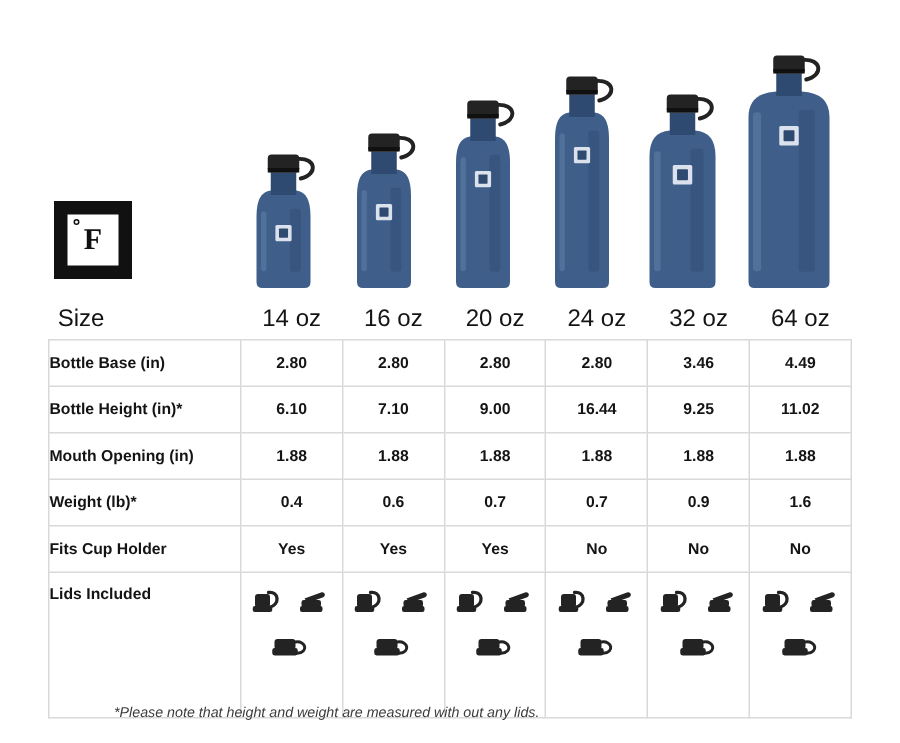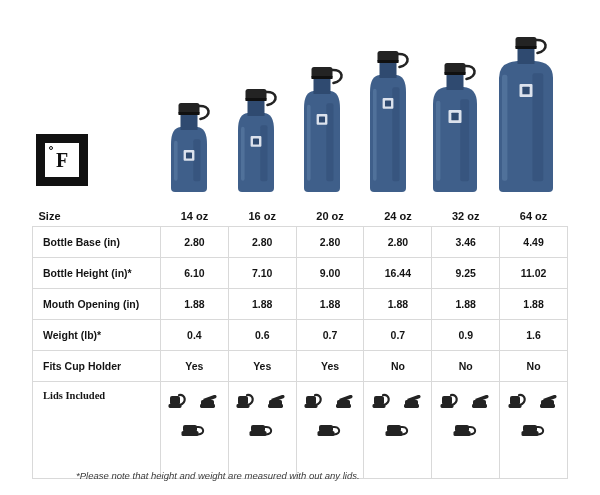--- a/index.html
+++ b/index.html
@@ -106,47 +106,46 @@
     padding: 0;
     height: 30px;
     text-align: center;
     vertical-align: middle;
     font-weight: bold;
     color: #141414;
   }
   .tbl tr.header-row th {
     border: none;
     height: 26px;
-    font-size: 11px;
-    font-weight: bold;
+    font-size: 16px;
+    font-weight: normal;
     padding-bottom: 4px;
     vertical-align: bottom;
   }
   .tbl th.label-head {
     text-align: left;
     padding-left: 6px;
   }
   .tbl td.rowlabel {
     text-align: left;
-    padding-left: 10px;
+    padding-left: 0;
     font-weight: bold;
     font-size: 10.5px;
     margin-left: 20px;
   }
   .tbl td.val {
     font-size: 10.5px;
   }
   .tbl tr.lids-row td {
     height: 88px;
     vertical-align: top;
   }
   .tbl tr.lids-row td.rowlabel {
     vertical-align: top;
     padding-top: 8px;
-    font-family: Liberation Serif, serif;
   }
   .lids-cell-inner {
     padding-top: 6px;
     display: flex;
     flex-direction: column;
     align-items: center;
     gap: 2px;
   }
   .lids-top {
     display: flex;

